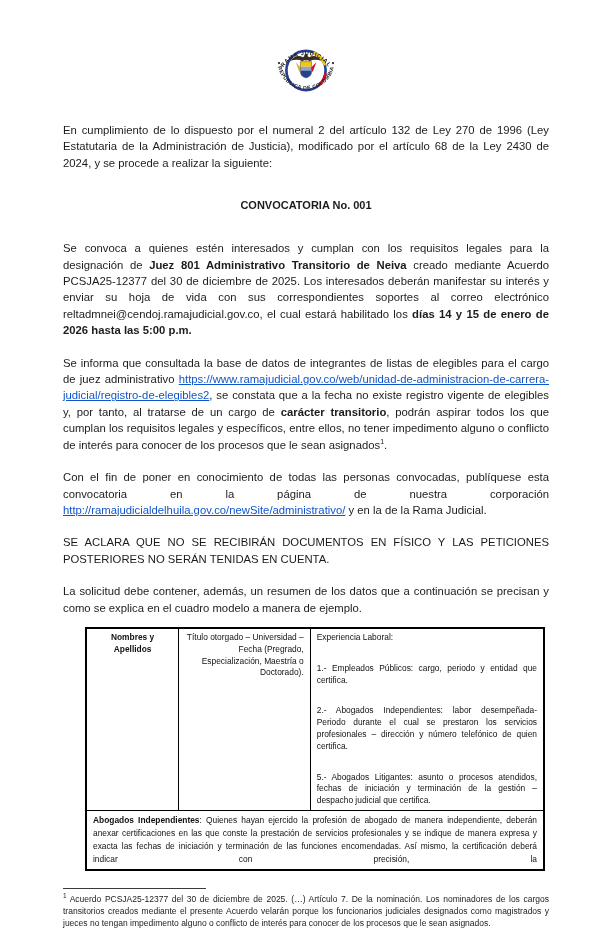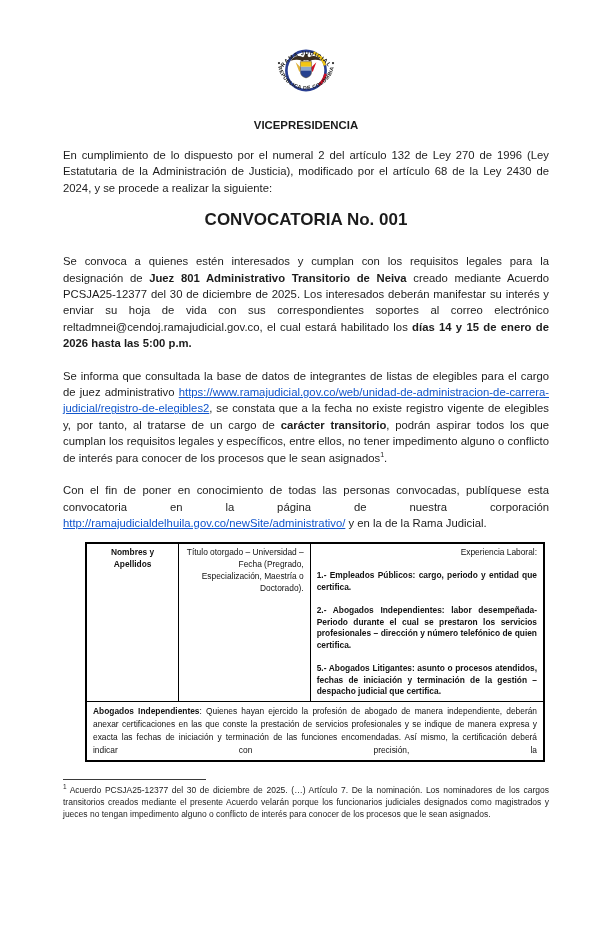--- a/index.html
+++ b/index.html
@@ -23,41 +23,41 @@
   .doc-title {
     margin-top: 9px; text-align: center;
     font-weight: bold; font-size: 13.8px; letter-spacing: 0.1px;
   }
   .doc-subtitle { margin-top: 13px; text-align: center; font-weight: bold; font-size: 11.4px; }
   .body-p {
     margin-top: 16px;
     font-size: 11.3px; line-height: 16.4px;
     text-align: justify;
   }
-  .conv-heading { margin-top: 14px; text-align: center; font-weight: bold; font-size: 17px; }
-  .gap-lg { margin-top: 23px; }
+  .conv-heading { margin-top: 28px; text-align: center; font-weight: bold; font-size: 11px; }
+  .gap-lg { margin-top: 29px; }
   .seg-bold { font-weight: bold; }
   a.seg-link { color: #1155cc; text-decoration: underline; overflow-wrap: anywhere; cursor: pointer; }
   sup.seg-sup { font-size: 7px; vertical-align: super; line-height: 0; }
 
   table.modelo {
     border-collapse: collapse;
     width: 460px;
     margin: 11px 0 0 22px;
     font-size: 8.4px; line-height: 11.8px;
     color: #111;
     border: 2px solid #000;
   }
   table.modelo td { border: 1px solid #000; vertical-align: top; padding: 3px 6px; }
   td.header-cell { height: 140px; }
   .c1 { width: 93px; text-align: center; font-weight: bold; }
   .c2 { width: 132px; text-align: right; }
   .c3 { width: 235px; }
-  .c3-title { text-align: right; }
-  .c3-item { margin-top: 11px; text-align: justify; font-weight: bold; }
+  .c3-title { text-align: left; }
+  .c3-item { margin-top: 19px; text-align: justify; }
   .note-cell {
     text-align: justify; text-align-last: justify;
     padding: 4px 8px 6px 8px;
     line-height: 13px;
   }
   .footnote-sep { margin-top: 17px; width: 143px; border-top: 1px solid #3a3a3a; }
   .footnote {
     margin-top: 5px;
     font-size: 8.5px; line-height: 11.8px;
     text-align: justify;
@@ -105,33 +105,34 @@
 
       <text class="seal-text">
         <textPath href="#sealArcTop" startOffset="50%" text-anchor="middle">RAMA JUDICIAL</textPath>
       </text>
       <text class="seal-text seal-text-bottom">
         <textPath href="#sealArcBottom" startOffset="50%" text-anchor="middle">REPÚBLICA DE COLOMBIA</textPath>
       </text>
     </svg>
   </div>
 
-  <div class="doc-subtitle">VICEPRESIDENCIA</div>
 
   <p class="body-p"><span class="seg-normal">En cumplimiento de lo dispuesto por el numeral 2 del artículo 132 de Ley 270 de 1996 (Ley Estatutaria de la Administración de Justicia), modificado por el artículo 68 de la Ley 2430 de 2024, y se procede a realizar la siguiente:</span></p>
 
   <div class="conv-heading">CONVOCATORIA No. 001</div>
 
   <p class="body-p gap-lg"><span class="seg-normal">Se convoca a quienes estén interesados y cumplan con los requisitos legales para la designación de </span><span class="seg-bold">Juez 801 Administrativo Transitorio de Neiva</span><span class="seg-normal"> creado mediante Acuerdo PCSJA25-12377 del 30 de diciembre de 2025. Los interesados deberán manifestar su interés y enviar su hoja de vida con sus correspondientes soportes al correo electrónico reltadmnei@cendoj.ramajudicial.gov.co, el cual estará habilitado los </span><span class="seg-bold">días 14 y 15 de enero de 2026 hasta las 5:00 p.m.</span></p>
 
   <p class="body-p"><span class="seg-normal">Se informa que consultada la base de datos de integrantes de listas de elegibles para el cargo de juez administrativo </span><a class="seg-link" href="#">https://www.ramajudicial.gov.co/web/unidad-de-administracion-de-carrera-judicial/registro-de-elegibles2</a><span class="seg-normal">, se constata que a la fecha no existe registro vigente de elegibles y, por tanto, al tratarse de un cargo de </span><span class="seg-bold">carácter transitorio</span><span class="seg-normal">, podrán aspirar todos los que cumplan los requisitos legales y específicos, entre ellos, no tener impedimento alguno o conflicto de interés para conocer de los procesos que le sean asignados</span><sup class="seg-sup">1</sup><span class="seg-normal">.</span></p>
 
   <p class="body-p" style=""><span class="seg-normal">Con el fin de poner en conocimiento de todas las personas convocadas, publíquese esta convocatoria en la página de nuestra corporación </span><a class="seg-link" href="#">http://ramajudicialdelhuila.gov.co/newSite/administrativo/</a><span class="seg-normal"> y en la de la Rama Judicial.</span></p>
 
+  <p class="body-p"><span class="seg-normal">SE ACLARA QUE NO SE RECIBIRÁN DOCUMENTOS EN FÍSICO Y LAS PETICIONES POSTERIORES NO SERÁN TENIDAS EN CUENTA.</span></p>
 
+  <p class="body-p"><span class="seg-normal">La solicitud debe contener, además, un resumen de los datos que a continuación se precisan y como se explica en el cuadro modelo a manera de ejemplo.</span></p>
 
   <table class="modelo">
     <tbody>
       <tr>
         <td class="c1 header-cell">Nombres y Apellidos</td>
         <td class="c2 header-cell">Título otorgado – Universidad – Fecha (Pregrado, Especialización, Maestría o Doctorado).</td>
         <td class="c3 header-cell">
           <div class="c3-title">Experiencia Laboral:</div>
           <p class="c3-item">1.- Empleados Públicos: cargo, periodo y entidad que certifica.</p>
           <p class="c3-item">2.- Abogados Independientes: labor desempeñada- Periodo durante el cual se prestaron los servicios profesionales – dirección y número telefónico de quien certifica.</p>

